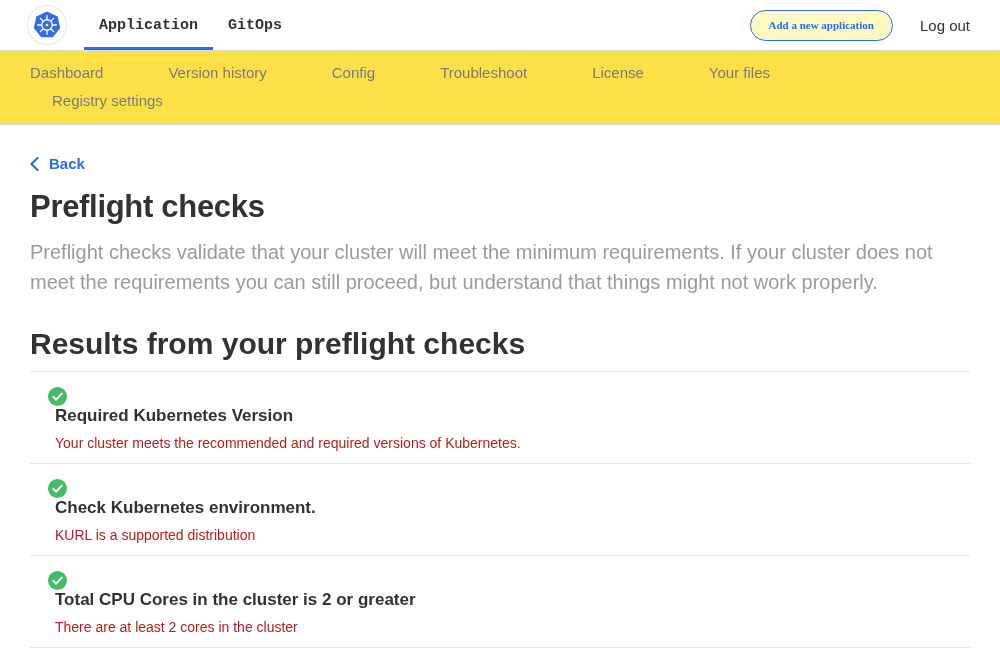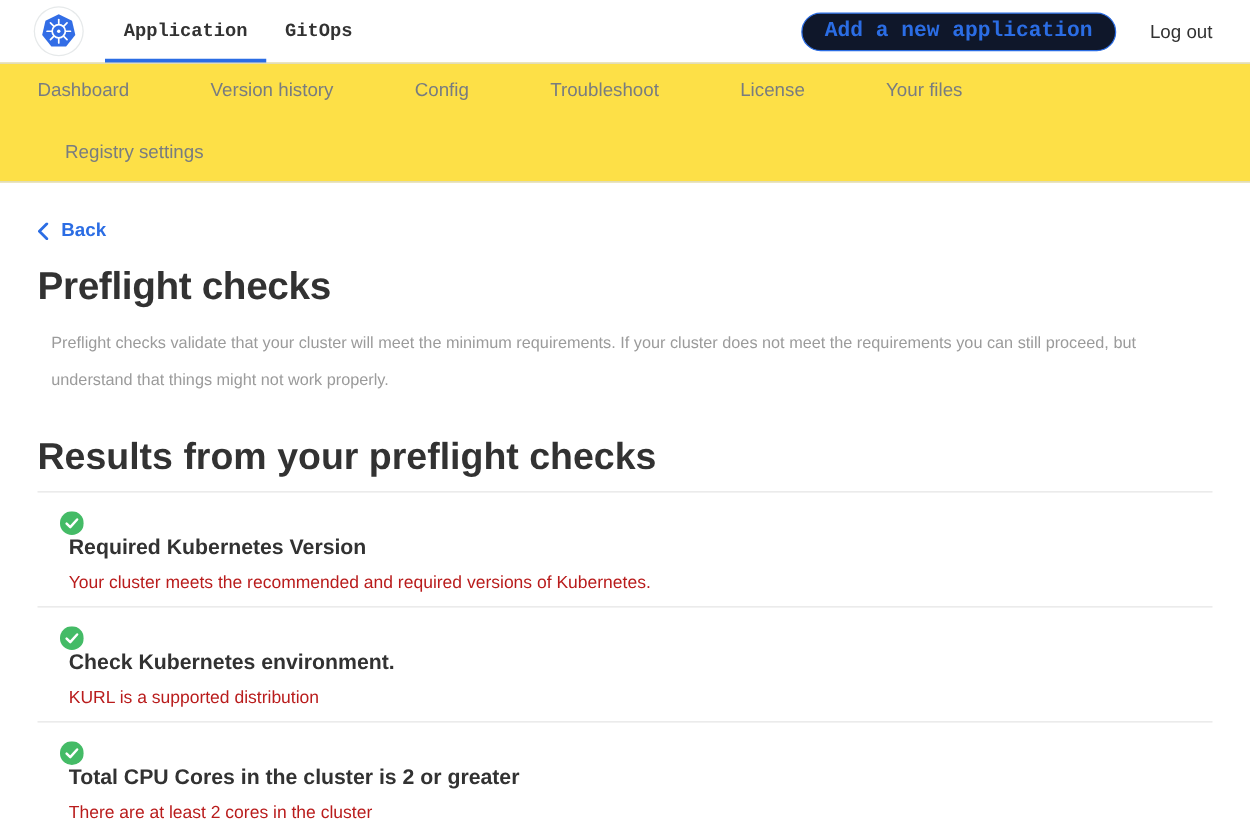--- a/index.html
+++ b/index.html
@@ -37,24 +37,24 @@
     font-size: 15px; font-weight: bold; color: #323232;
     border-bottom: 3px solid transparent;
     cursor: pointer;
     font-family: Liberation Mono, monospace;
   }
   .tab.active { border-bottom-color: #2b6de4; }
   .header-right { margin-left: auto; display: flex; align-items: center; }
   .add-app-btn {
     border: 1.5px solid #2b6de4;
     color: #2b6de4;
-    background: #0f172a;
-    font-family: Liberation Mono, monospace;
+    background: #fef9c3;
+    font-family: Liberation Serif, serif;
     font-weight: bold;
-    font-size: 17px;
+    font-size: 11px;
     height: 31px;
     padding: 0 18px;
     border-radius: 16px;
     display: inline-flex; align-items: center;
     cursor: pointer;
   }
   .logout {
     margin-left: 27px;
     font-size: 15px;
     color: #323232;
@@ -76,41 +76,41 @@
   .subnav li {
     font-size: 15px; color: #787c80;
     line-height: 20px;
     margin-right: 65px;
     cursor: pointer;
     white-space: nowrap;
   }
   .subnav li.row-break {
     width: 100%; height: 0; margin: 0; cursor: default;
   }
-  .subnav li.second-row { margin-top: 29px; margin-left: 22px; }
+  .subnav li.second-row { margin-top: 8px; margin-left: 22px; }
 
   
   .main { padding: 0 30px; }
   .back-link {
     margin-top: 30px;
     display: inline-flex; align-items: center;
     color: #2b6de4; font-weight: bold; font-size: 15px;
     cursor: pointer;
   }
   .back-link svg { margin-right: 10px; display: block; }
   h1.page-title {
     margin: 14px 0 0;
     font-size: 31px; line-height: 36px;
     letter-spacing: -0.3px;
     color: #323232;
   }
   p.page-description {
-    margin: 12px 11px 0;
+    margin: 12px 0 0;
     max-width: 940px;
-    font-size: 13px; line-height: 30px;
+    font-size: 20px; line-height: 30px;
     color: #9b9b9b;
   }
   h2.results-heading {
     margin: 34px 0 0;
     font-size: 30px; line-height: 26px;
     color: #323232;
   }
   ul.checks {
     list-style: none;
     margin: 14px 0 0; padding: 0;

